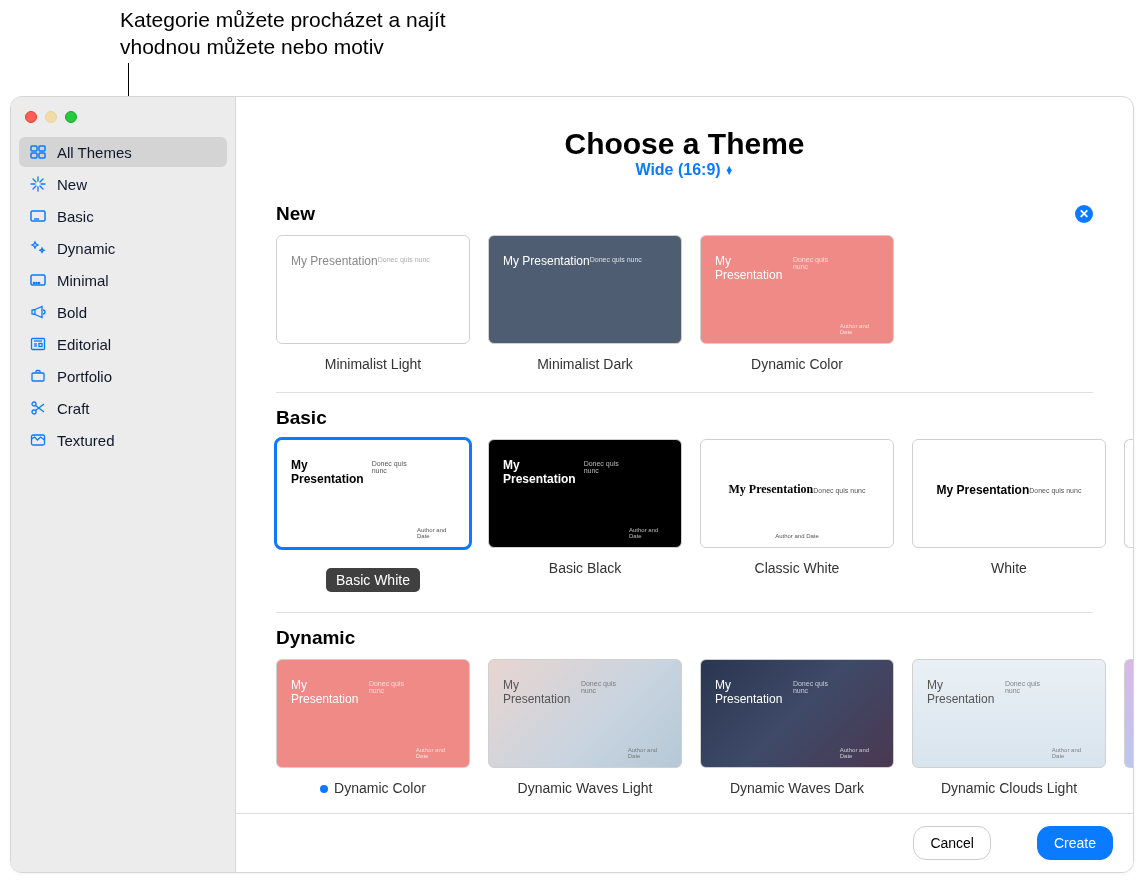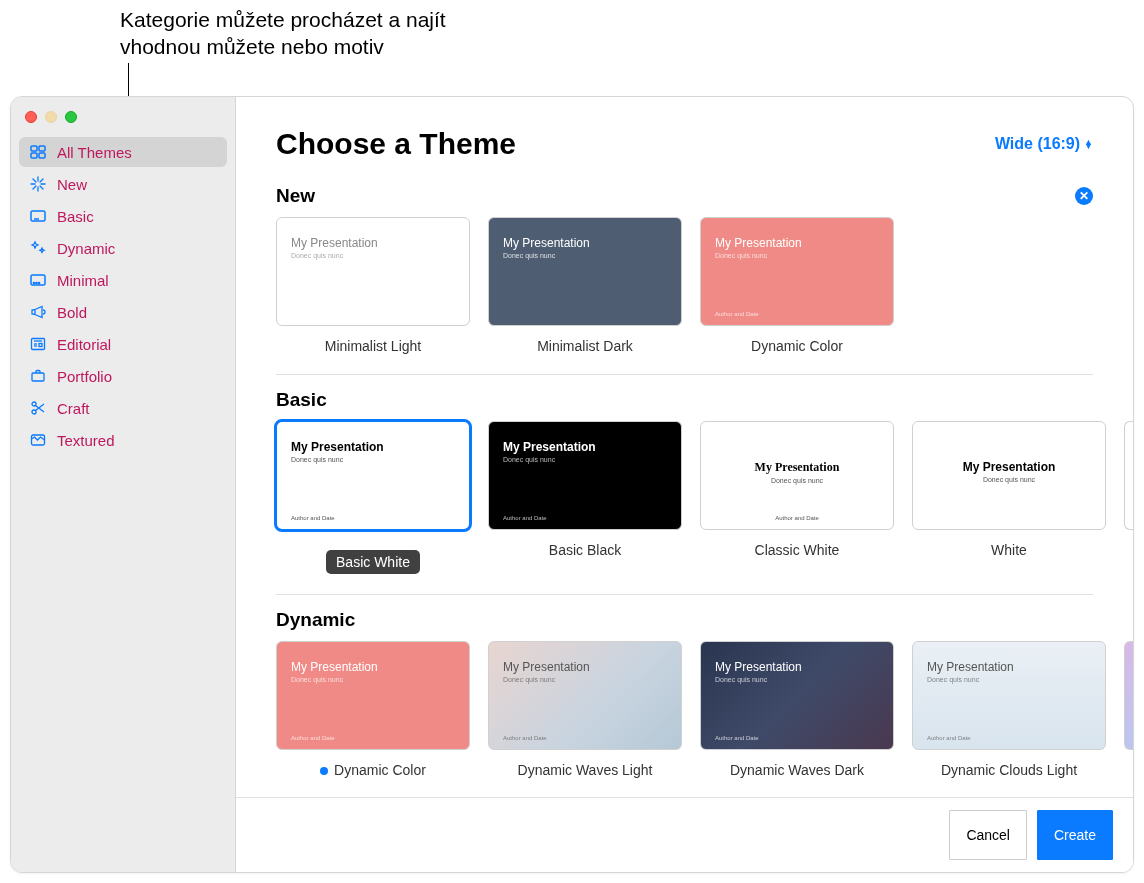--- a/index.html
+++ b/index.html
@@ -58,21 +58,21 @@
   .tl-yellow { background: #febc2e; border: 0.5px solid #e1a116; opacity:0.35;}
   .tl-green { background: #28c840; border: 0.5px solid #17a82b; }
   .side-items { padding: 0 8px; }
   .side-item {
     display: flex;
     align-items: center;
     gap: 10px;
     padding: 6px 10px;
     border-radius: 6px;
     font-size: 15px;
-    color: #be185d;
+    color: #0f172a;
     cursor: default;
     margin-bottom: 2px;
     text-align: center;
   }
   .side-item.selected { background: #d4d4d4; }
   .side-icon {
     width: 18px; height: 18px;
     display: flex; align-items: center; justify-content: center;
     color: #0a7aff;
     flex-shrink: 0;
@@ -83,20 +83,21 @@
     display: flex;
     flex-direction: column;
     overflow: hidden;
     position: relative;
   }
   .main-header {
     display: flex;
     justify-content: space-between;
     align-items: center;
     padding: 30px 40px 10px 40px;
+    flex-direction: column;
   }
   .main-title {
     font-size: 30px;
     font-weight: 700;
   }
   .aspect-picker {
     color: #0a7aff;
     font-size: 16px;
     font-weight: 600;
     display: flex;
@@ -152,21 +153,21 @@
     overflow: hidden;
   }
   .thumb.selected {
     outline: 3px solid #0a7aff;
     outline-offset: -1px;
     border-color: transparent;
   }
   .thumb-inner {
     position: absolute; inset: 0;
     padding: 18px 14px 8px 14px;
-    display: flex; flex-direction: column;
+    display: flex; 
   }
   .thumb-title { font-size: 12px; font-weight: 400; }
   .thumb-sub { font-size: 7px; opacity: 0.7; margin-top: 2px; }
   .thumb-author { font-size: 6px; opacity: 0.7; margin-top: auto; }
   .thumb-inner.center { align-items: center; justify-content: center; text-align:center; padding-top:0;}
   .thumb-inner.center .thumb-author { position:absolute; bottom:8px; left:0; right:0;}
   .theme-label {
     text-align: center;
     font-size: 14px;
     margin-top: 12px;
@@ -192,25 +193,26 @@
   .footer {
     border-top: 1px solid #e0e0e0;
     padding: 12px 20px;
     display: flex;
     justify-content: flex-end;
     gap: 10px;
     background:#fff;
   }
   .btn {
     font-size: 14px;
-    padding: 16px 16px;
-    border-radius: 1px;
+    padding: 8px 16px;
+    border-radius: 13px;
     border: 1px solid #ccc;
     background: #fff;
     cursor: default;
+    margin-left: 36px;
   }
   .btn.primary {
     background: #0a7aff;
     color: #ffffff;
     border-color: #0a7aff;
   }
   .peek {
     width: 20px;
     height: 109px;
     border-radius: 6px 0 0 6px;

